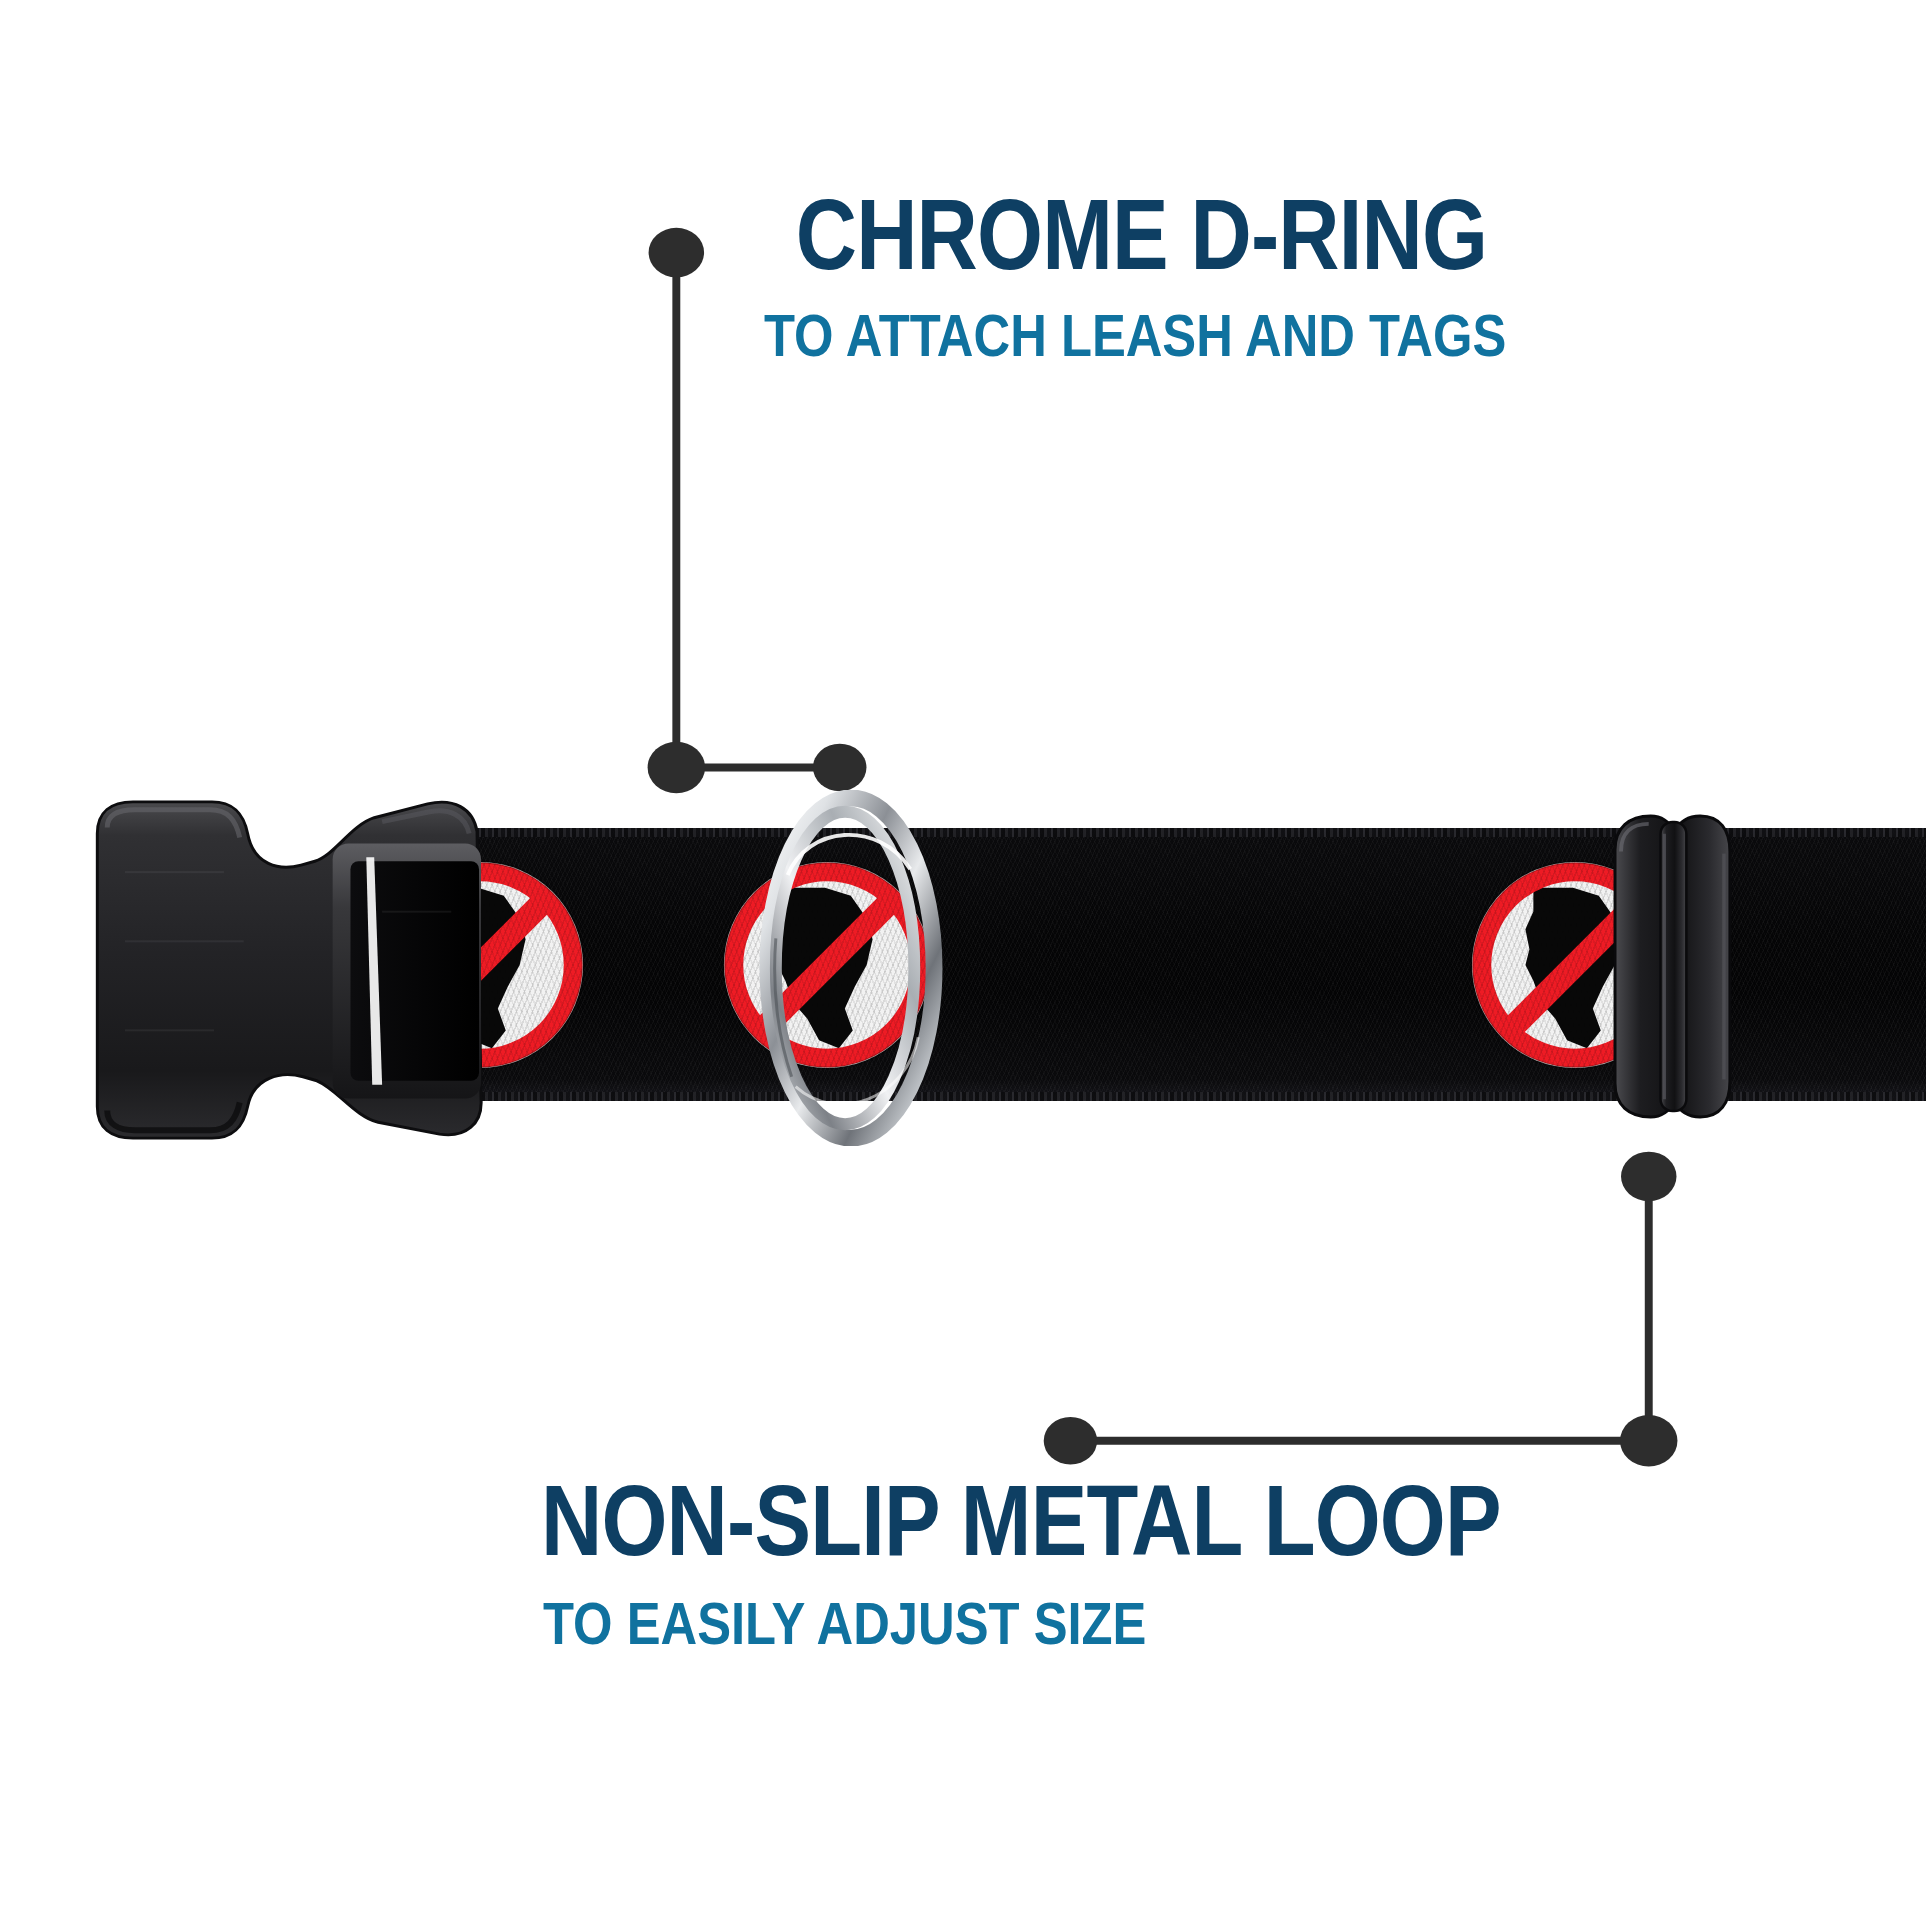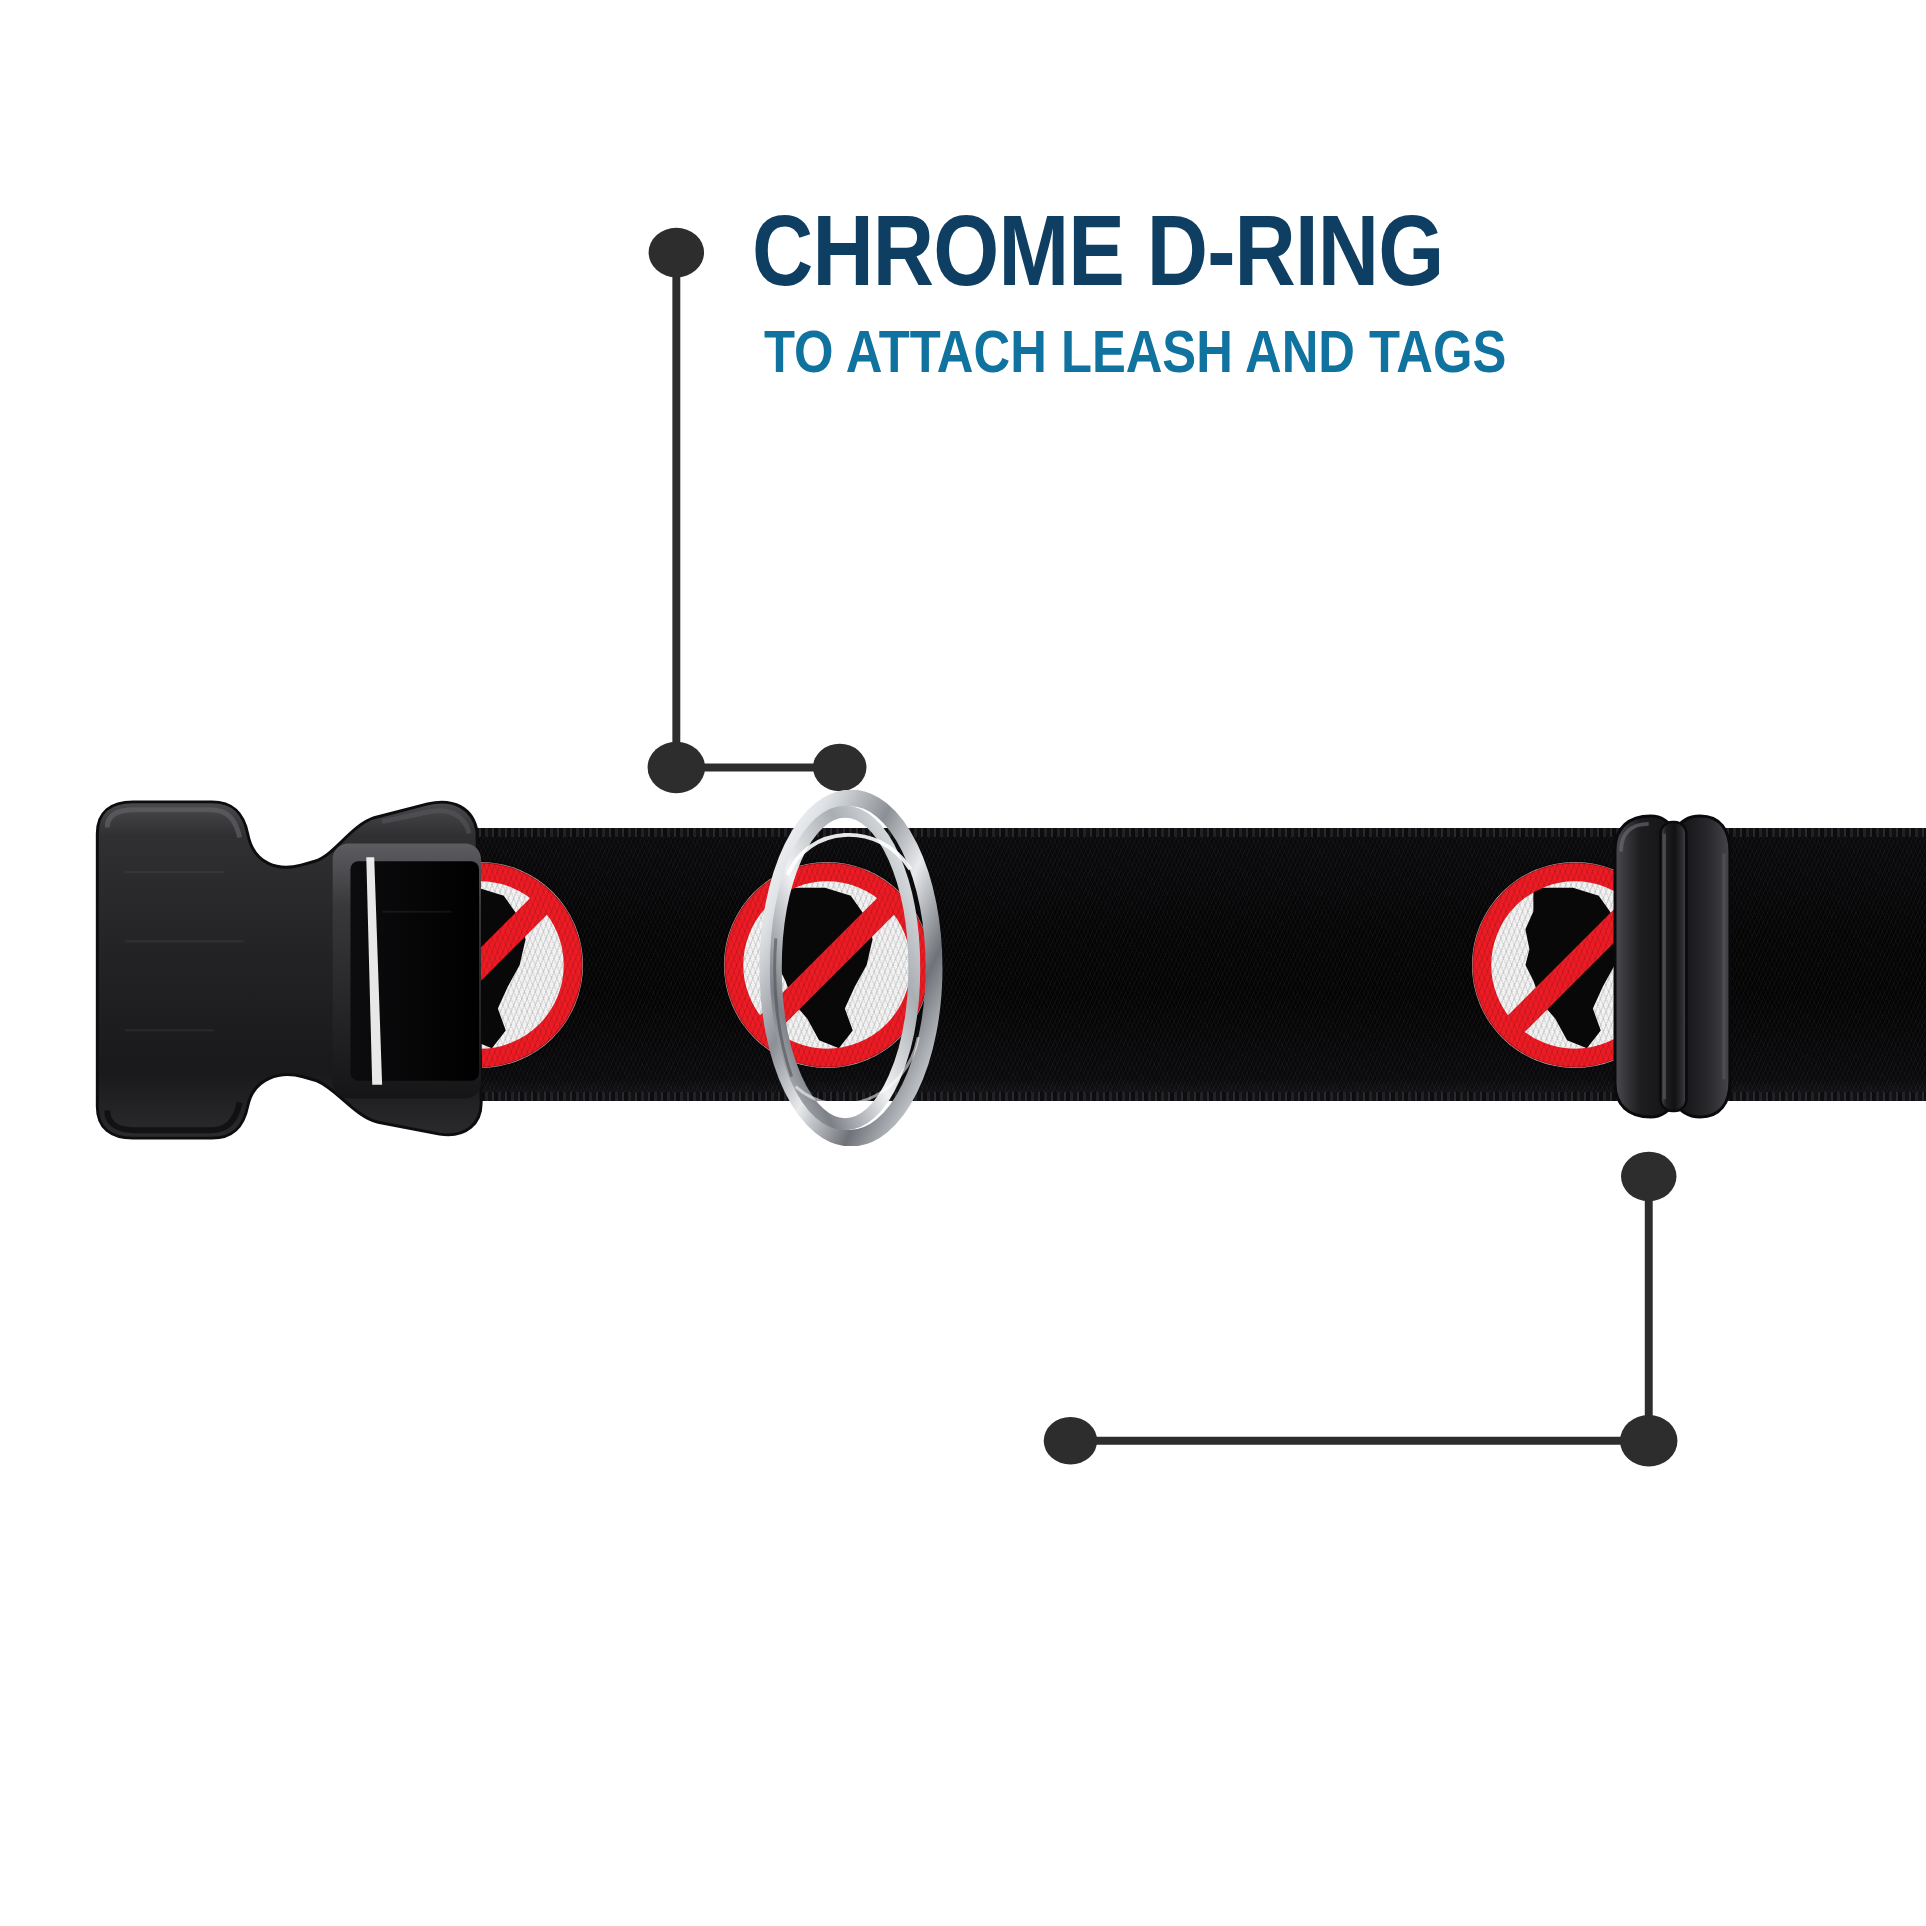--- a/index.html
+++ b/index.html
@@ -34,21 +34,21 @@
     font-family: "Liberation Sans Narrow", "Liberation Sans", "DejaVu Sans", sans-serif;
     font-weight: 700;
     font-size: 59px;
     line-height: 1;
     letter-spacing: 0px;
     color: #10729f;
     transform: scaleX(0.86);
     transform-origin: left top;
   }
 
-  #top-callout-block { left: 752px; top: 200px; }
+  #top-callout-block { left: 752px; top: 184px; text-align: right; }
   #top-callout-block .subline { margin-top: 22px; margin-left: 12px; }
 
   #bottom-callout-block { left: 541px; top: 1470px; }
   #bottom-callout-block .subline { margin-top: 24px; margin-left: 2px; }
 
   
   .leader-svg {
     position: absolute;
     left: 0; top: 0;
     width: 1927px; height: 1927px;
@@ -189,20 +189,24 @@
       <ellipse cx="1665" cy="1455" rx="29" ry="26" fill="#2d2d2d"></ellipse>
       <ellipse cx="1081" cy="1455" rx="27" ry="24" fill="#2d2d2d"></ellipse>
     </g>
   </svg>
 
   <div class="callout-text" id="top-callout-block">
     <div class="headline">CHROME D-RING</div>
     <div class="subline">TO ATTACH LEASH AND TAGS</div>
   </div>
 
+  <div class="callout-text" id="bottom-callout-block">
+    <div class="headline">NON-SLIP METAL LOOP</div>
+    <div class="subline">TO EASILY ADJUST SIZE</div>
+  </div>
 
   <div id="product">
 
     <div class="webbing">
 
       <div class="motif" id="motif-1">
         <svg viewBox="0 0 224 224">
           <circle cx="112" cy="112" r="104" fill="#f2f2f2"></circle>
           <path d="M70 34 L70 58 L62 76 L66 96 L62 112 L70 128 L78 150
                    L92 166 L104 188 L124 196 L138 178 L130 156 L140 134

